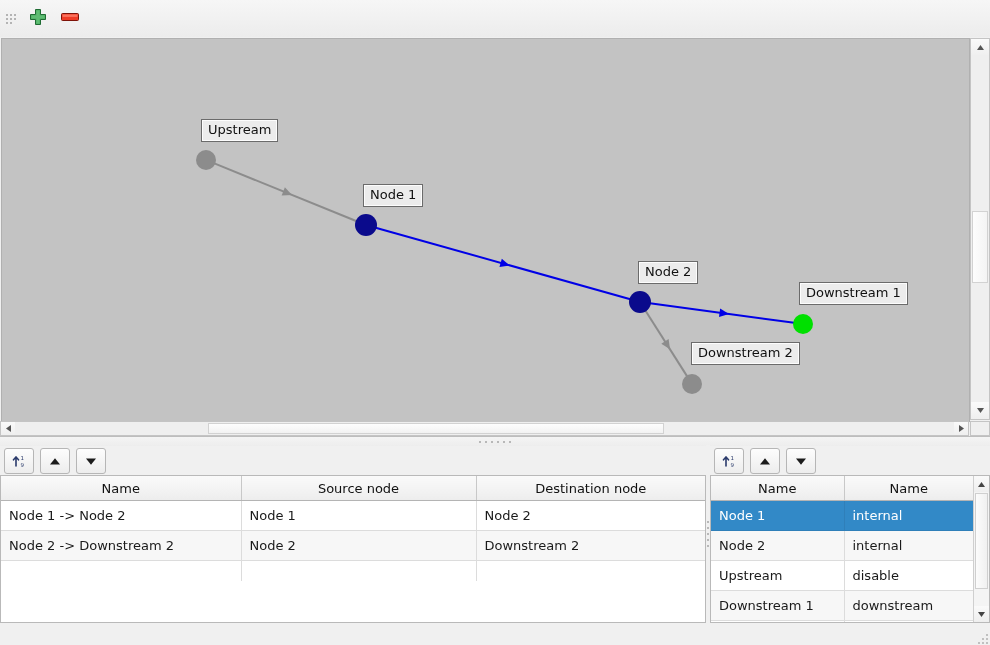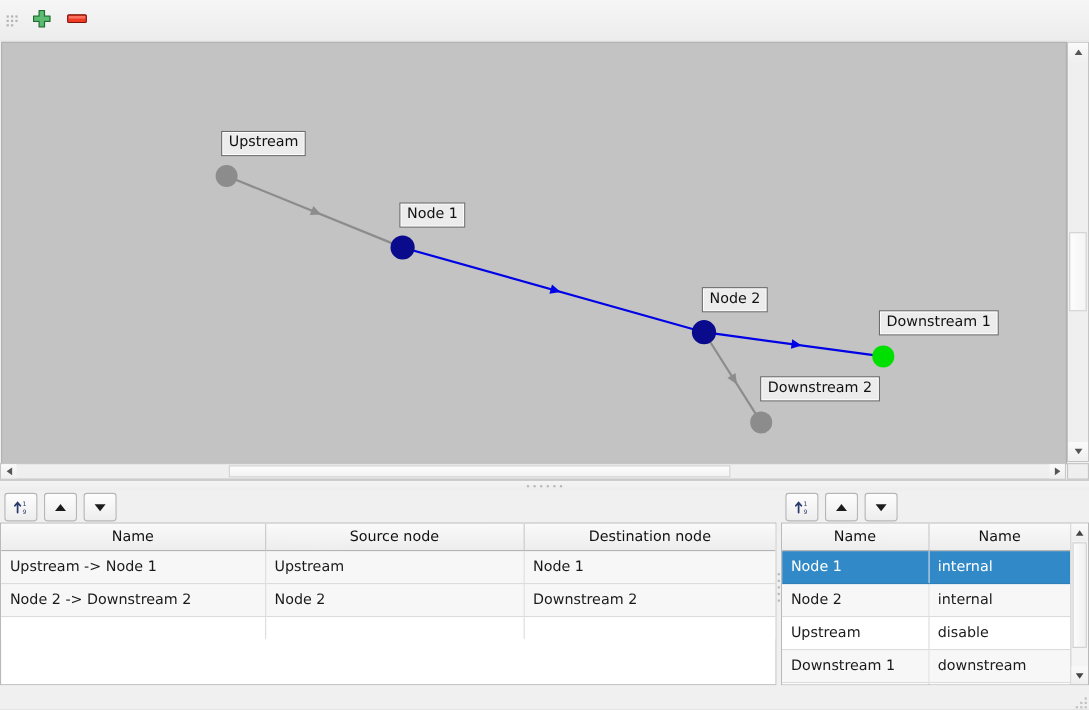--- a/index.html
+++ b/index.html
@@ -304,24 +304,24 @@
             <col>
           </colgroup>
         <thead>
             <tr id="edges-head">
               <th>Name</th>
               <th>Source node</th>
               <th>Destination node</th>
             </tr>
           </thead>
         <tbody id="edges-body">
-            <tr class="even">
-              <td>Upstream -&gt; Node 1</td>
-              <td>Upstream</td>
+            <tr class="odd">
+              <td>Node 1 -&gt; Node 2</td>
               <td>Node 1</td>
+              <td>Node 2</td>
             </tr>
             <tr class="even">
               <td>Node 2 -&gt; Downstream 2</td>
               <td>Node 2</td>
               <td>Downstream 2</td>
             </tr>
             <tr class="blank">
               <td></td>
               <td></td>
               <td></td>

